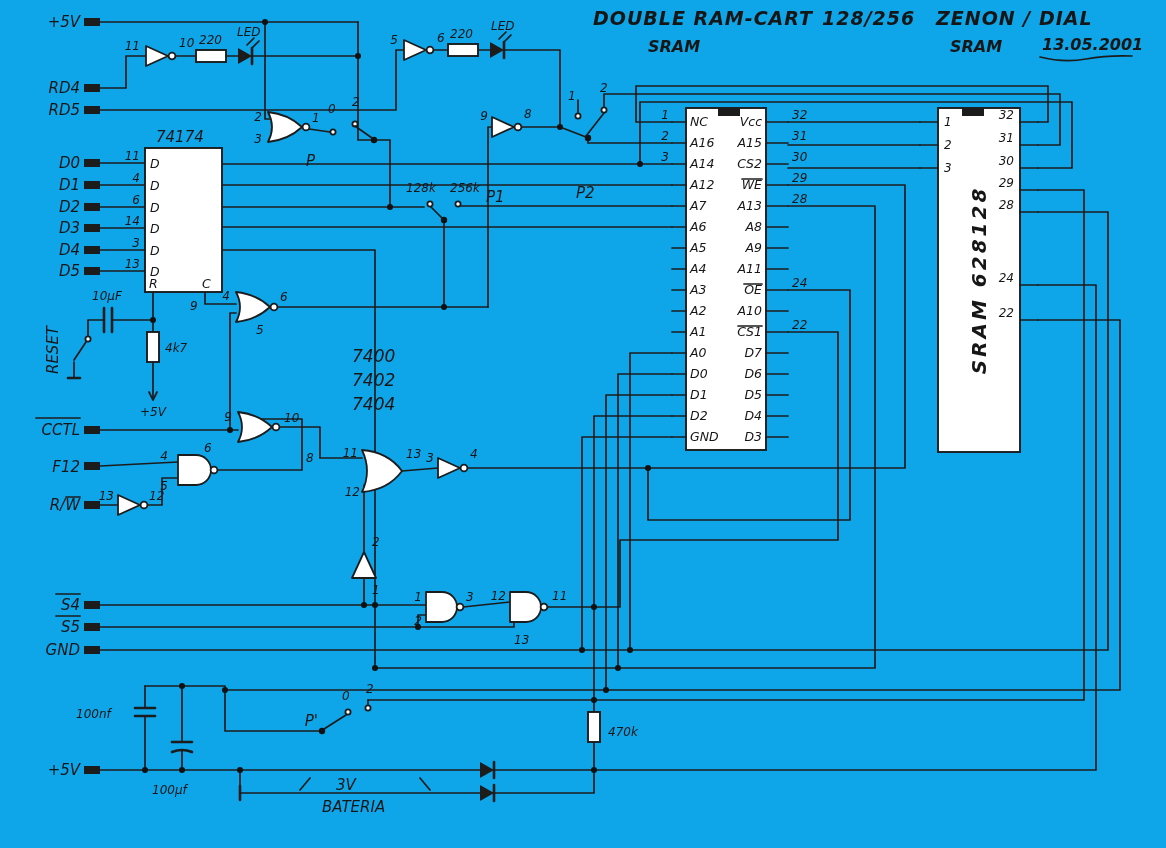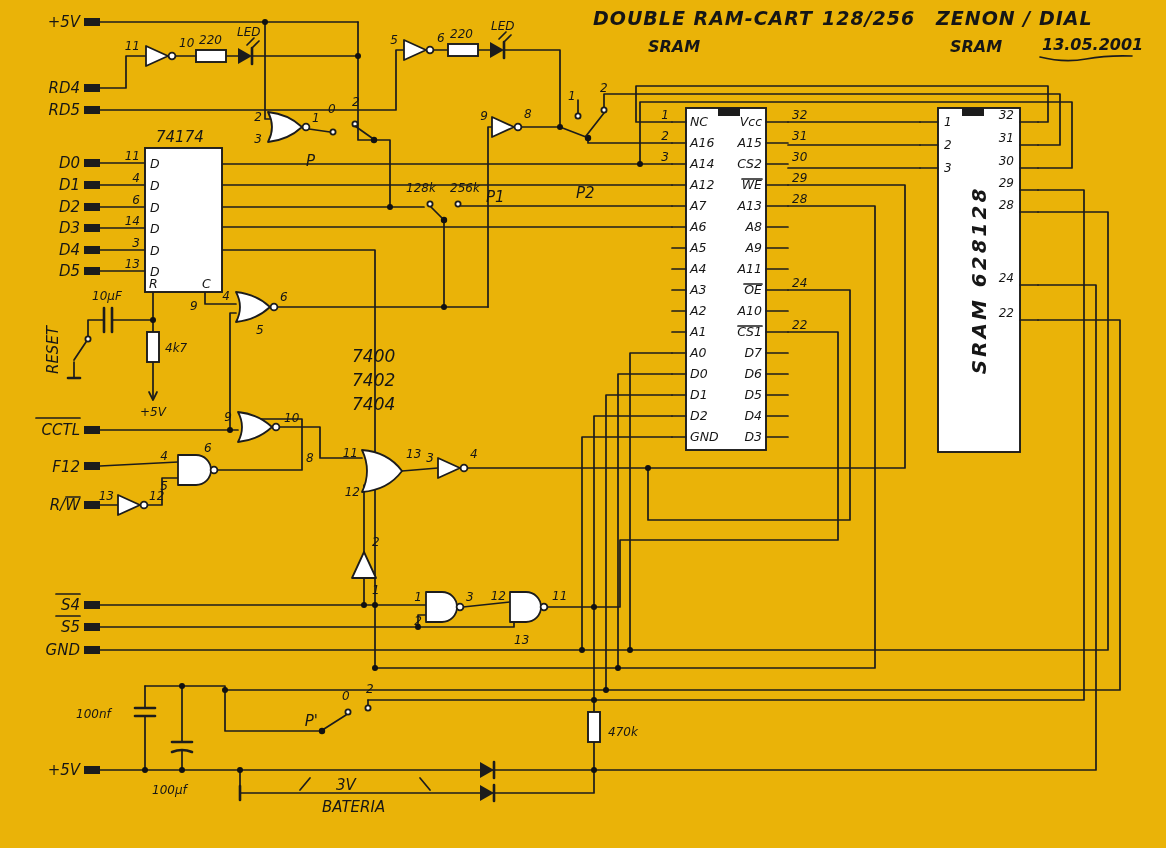--- a/index.html
+++ b/index.html
@@ -1,16 +1,16 @@
 <!DOCTYPE html>
 <html><head>
 <meta charset="utf-8">
 <style>
   html,body{margin:0;padding:0;background:#e8e8e8;}
-  #page{width:1166px;height:848px;background:#eab308;position:relative;overflow:hidden;}
+  #page{width:1166px;height:848px;background:#0ea5e9;position:relative;overflow:hidden;}
   svg{display:block;}
   .w{fill:none;stroke:#1c1c1c;stroke-width:1.7;stroke-linejoin:round;stroke-linecap:round;}
   .wt{fill:none;stroke:#1c1c1c;stroke-width:2.6;stroke-linecap:round;}
   .blk{fill:#1c1c1c;stroke:none;}
   .box{fill:#ffffff;stroke:#1c1c1c;stroke-width:1.9;}
   .gate{fill:#ffffff;stroke:#1c1c1c;stroke-width:1.8;stroke-linejoin:round;}
   .dot{fill:#111111;stroke:none;}
   text{font-family:"DejaVu Sans",sans-serif;font-style:italic;fill:#161616;}
   .lbl{font-size:15px;}
   .pin{font-size:12px;}

